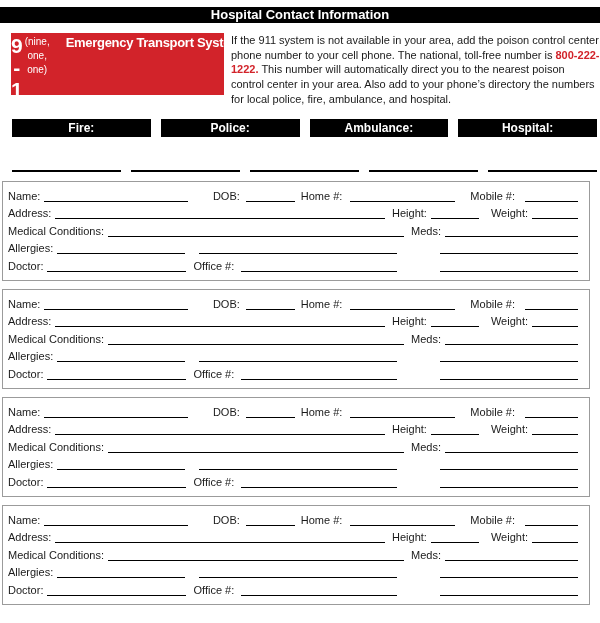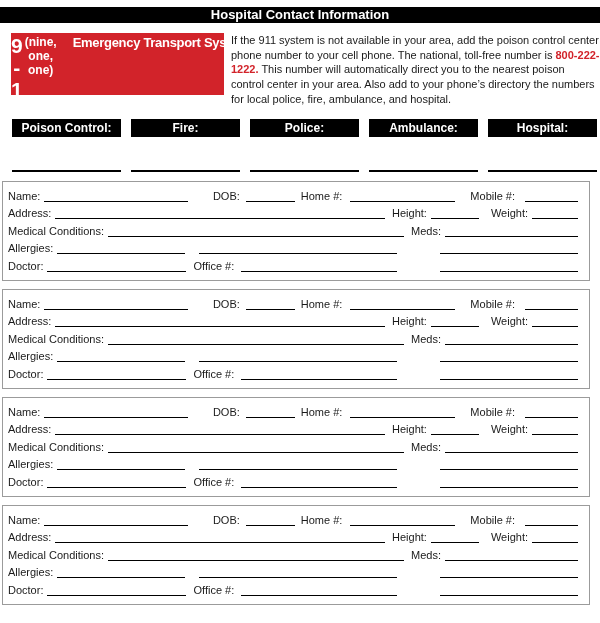--- a/index.html
+++ b/index.html
@@ -17,21 +17,21 @@
   .family-bar { height:18px; line-height:18px; margin-top:12px; }
 
   .intro-row { display:flex; margin-top:10px; }
   .red-box {
     width:213px; height:62px; margin-left:11px; box-sizing:border-box;
     background:#D2232A; color:#fff; text-align:center;
     display:flex; flex-direction:row; justify-content:flex-start;
     padding-top:2px;
   }
   .rb-number { font-size:21px; font-weight:bold; letter-spacing:2px; line-height:22px; }
-  .rb-sub    { font-size:12px; font-weight:bold; line-height:14px; }
+  .rb-sub    { font-size:10px; font-weight:normal; line-height:14px; }
   .rb-caption{ font-size:13px; font-weight:bold; line-height:15px; letter-spacing:-0.3px; white-space:nowrap;padding-left:16px; }
 
   .intro-text {
     margin:0 0 8px 7px; width:397px;
     font-size:11px; line-height:14.7px; color:#1a1a1a;
   }
   .phone { color:#D2232A; font-weight:bold; }
 
   .contact-labels { display:flex; gap:10px; margin:4px 3px 0 12px; }
   .cbox {
@@ -75,21 +75,20 @@
   <div class="intro-row">
     <div class="red-box">
       <div class="rb-number">9 - 1 - 1</div>
       <div class="rb-sub">(nine, one, one)</div>
       <div class="rb-caption">Emergency Transport System</div>
     </div>
     <p class="intro-text"><span>If the 911 system is not available in your area, add the poison control center phone number to your cell phone. The national, toll-free number is </span><span class="phone">800-222-1222.</span><span> This number will automatically direct you to the nearest poison control center in your area. Also add to your phone’s directory the numbers for local police, fire, ambulance, and hospital.</span></p>
   </div>
 
   <div class="contact-labels">
-    <div class="cbox">Poison Control:</div>
     <div class="cbox">Fire:</div>
     <div class="cbox">Police:</div>
     <div class="cbox">Ambulance:</div>
     <div class="cbox">Hospital:</div>
   </div>
 
   <div class="contact-lines">
     <div class="cline"></div>
     <div class="cline"></div>
     <div class="cline"></div>

